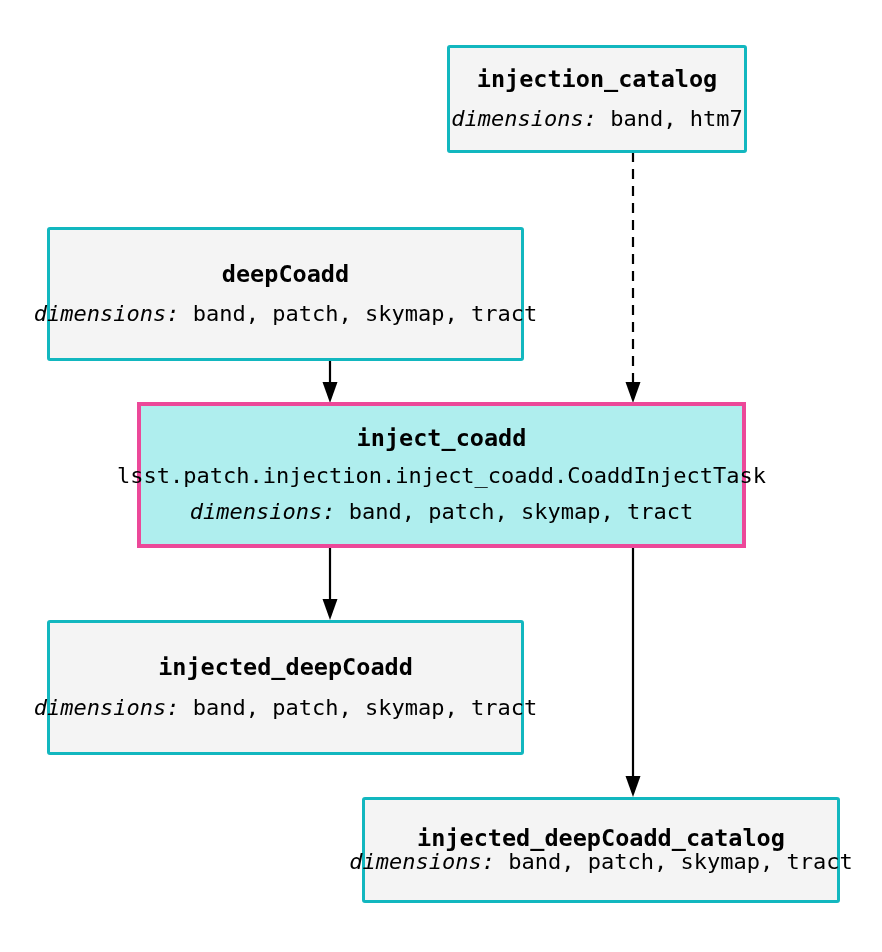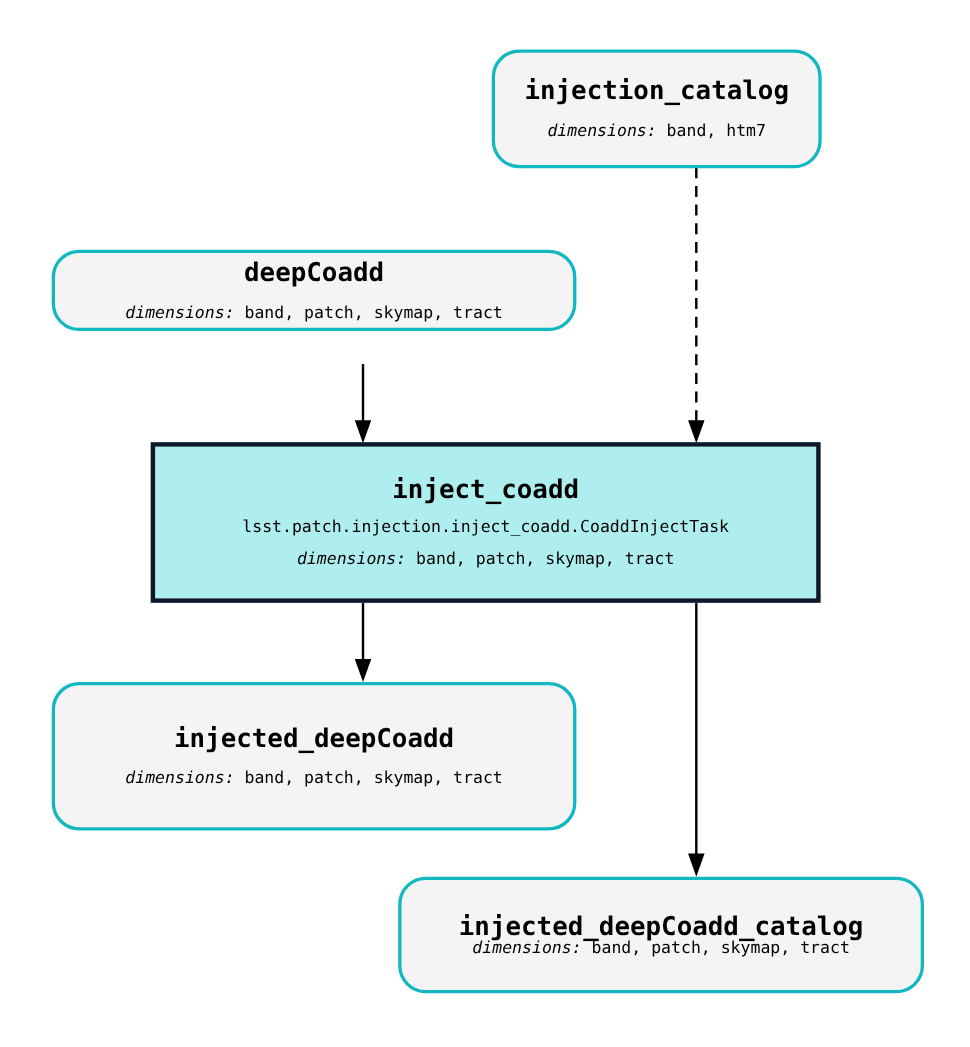--- a/index.html
+++ b/index.html
@@ -34,48 +34,48 @@
     display: flex;
     flex-direction: column;
     align-items: center;
     justify-content: center;
     text-align: center;
     z-index: 1;
   }
   .node.dataset {
     background: var(--dataset-fill);
     border: 3.5px solid var(--teal);
-    border-radius: 25px;
+    border-radius: 3px;
   }
   .node.task {
     background: var(--task-fill);
-    border: 4px solid #0f172a;
+    border: 4px solid #ec4899;
     border-radius: 0;
     align-items: center;
   }
   .node-title {
     font-weight: bold;
     font-size: 23.5px;
     line-height: 1;
     white-space: nowrap;
   }
   .node-line {
-    font-size: 15px;
+    font-size: 22px;
     line-height: 1;
     white-space: nowrap;
   }
   .dims-label {
     font-style: italic;
   }
   .dims-value {
     margin-left: 1ch;
   }
   
   #n-injection-catalog       { left: 447px; top:  45px; width: 300px; height: 108px; gap: 17px; }
-  #n-deepCoadd               { left:  47px; top: 227px; width: 477px; height: 74px; gap: 17px; }
+  #n-deepCoadd               { left:  47px; top: 227px; width: 477px; height: 134px; gap: 17px; }
   #n-inject-coadd            { left: 137px; top: 402px; width: 609px; height: 146px; gap: 14px; }
   #n-injected-deepCoadd      { left:  47px; top: 620px; width: 477px; height: 135px; gap: 17px; }
   #n-injected-deepCoadd-catalog { left: 362px; top: 797px; width: 478px; height: 106px; }
 </style>
 </head>
 <body>
 
 <div class="canvas">
 
   <svg class="edges-layer" width="882" height="952" viewBox="0 0 882 952">

